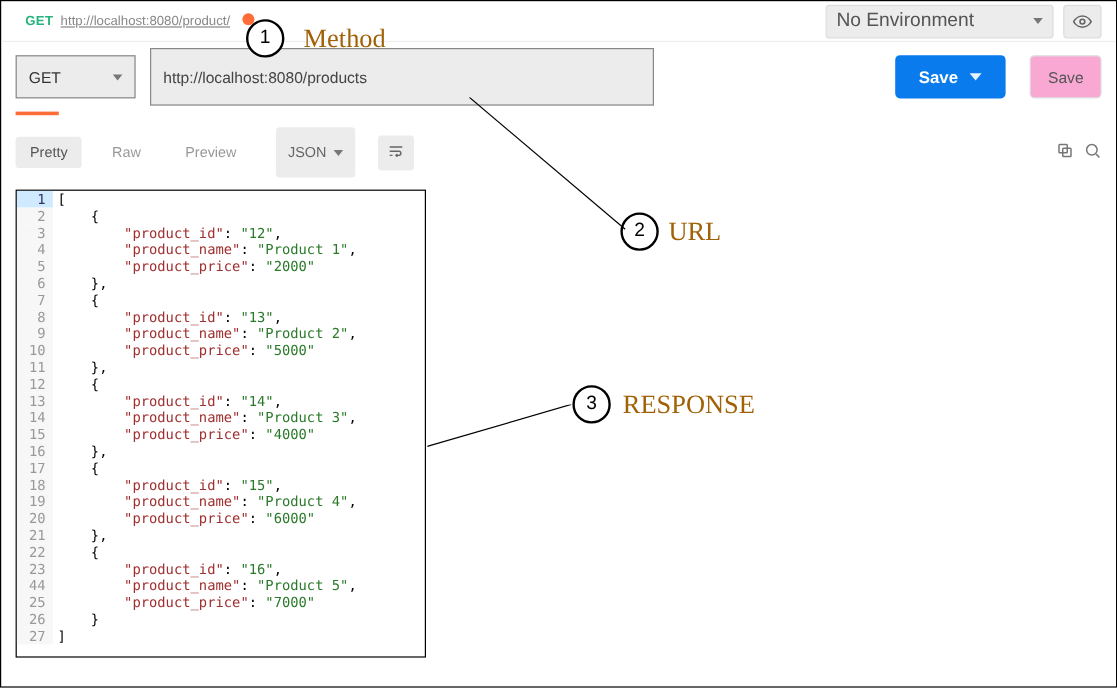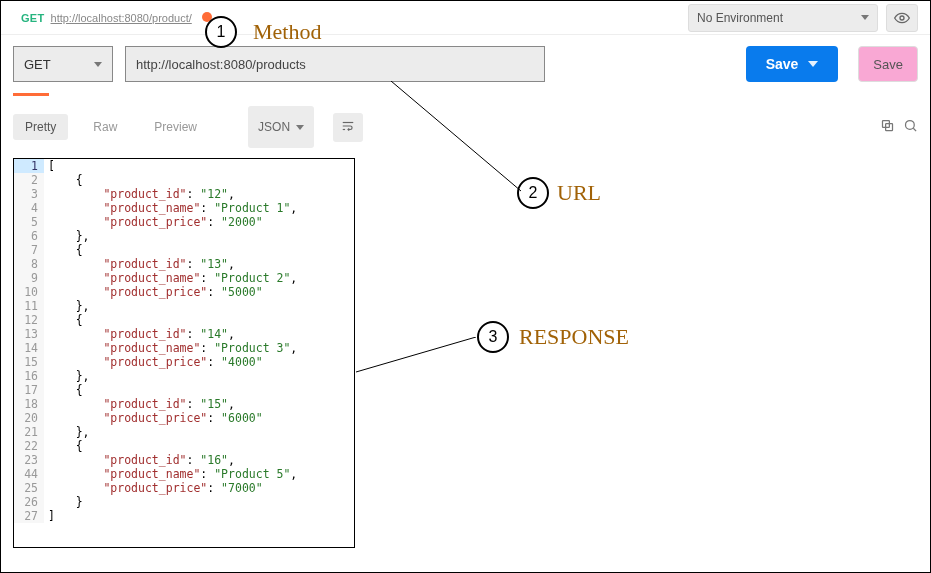--- a/index.html
+++ b/index.html
@@ -5,38 +5,38 @@
   * { box-sizing: border-box; margin: 0; padding: 0; }
   body { font-family: -apple-system, "Segoe UI", Helvetica, Arial, sans-serif; font-size: 13px; background: #fff; width: 931px; height: 573px; position: relative; overflow: hidden; border: 1px solid #000; }
 
   
   .topbar { display: flex; align-items: center; height: 34px; padding: 0 12px; border-bottom: 1px solid #eee; }
   .tab { display: flex; align-items: baseline; gap: 6px; font-size: 12px; padding: 0 8px; }
   .tab .method-chip { color: #26b47f; font-weight: 700; font-size: 11px; letter-spacing: .3px; }
   .tab .tab-url { color: #888; font-size: 11px; text-decoration: underline; }
   .tab .dirty-dot { width: 10px; height: 10px; border-radius: 50%; background: #ff6c37; margin-left: 4px; }
   .topbar .spacer { flex: 1; }
-  .env-select { display: flex; align-items: center; justify-content: space-between; width: 190px; height: 28px; background: #ececec; border: 1px solid #ddd; border-radius: 3px; padding: 0 8px; color: #555; font-size: 12px; }
+  .env-select { display: flex; align-items: center; justify-content: space-between; width: 190px; height: 28px; background: #ececec; border: 1px solid #ddd; border-radius: 3px; padding: 0 8px; color: #555; font-size: 16px; }
   .eye-btn { width: 32px; height: 28px; margin-left: 8px; background: #ececec; border: 1px solid #ddd; border-radius: 3px; display: flex; align-items: center; justify-content: center; color: #666; }
 
   
   .request-row { display: flex; align-items: center; height: 58px; padding: 0 12px; gap: 12px; }
   .method-select { width: 100px; height: 36px; background: #ececec; border: 1px solid #888; display: flex; align-items: center; justify-content: space-between; padding: 0 10px; font-size: 13px; color: #333; }
-  .url-input { flex: 0 0 420px; height: 36px; border: 1px solid #888; background: #ececec; padding: 0 10px; font-size: 13px; color: #444; outline: none; font-family: inherit; }
+  .url-input { flex: 0 0 420px; height: 48px; border: 1px solid #888; background: #ececec; padding: 0 10px; font-size: 13px; color: #444; outline: none; font-family: inherit; }
   .request-row .gap { flex: 1; }
   .send-btn { height: 36px; background: #097bed; color: #fff; border: none; border-radius: 4px; padding: 0 20px; font-size: 14px; font-weight: 600; display: flex; align-items: center; gap: 10px; }
   .send-btn .caret { width: 0; height: 0; border-left: 5px solid transparent; border-right: 5px solid transparent; border-top: 6px solid #fff; opacity: .9; }
   .save-btn { height: 36px; margin-left: 8px; background: #f9a8d4; border: 1px solid #ddd; border-radius: 4px; padding: 0 14px; color: #555; font-size: 13px; }
   .active-strip { height: 3px; width: 36px; background: #ff6c37; margin-left: 12px; }
 
   
   .resp-toolbar { display: flex; align-items: center; gap: 13px; padding: 10px 12px 6px; }
   .resp-toolbar .tabbtn { padding: 6px 12px; color: #999; font-size: 12px; border-radius: 3px; }
   .resp-toolbar .tabbtn.active { background: #ececec; color: #555; }
-  .resp-toolbar .json-select { margin-left: 26px; display: flex; align-items: center; gap: 6px; background: #ececec; padding: 14px 10px; border-radius: 3px; color: #666; font-size: 12px; }
+  .resp-toolbar .json-select { margin-left: 8px; display: flex; align-items: center; gap: 6px; background: #ececec; padding: 14px 10px; border-radius: 3px; color: #666; font-size: 12px; }
   .resp-toolbar .wrap-btn { margin-left: 6px; background: #ececec; padding: 6px 8px; border-radius: 3px; color: #666; font-size: 13px; }
   .resp-toolbar .right { margin-left: auto; display: flex; gap: 8px; color: #777; font-size: 15px; }
 
   
   .code-box { position: relative; margin: 4px 0 0 12px; width: 342px; height: 390px; border: 1px solid #000; background: #fff; overflow: hidden; }
   .code-scroll { font-family: "Consolas","Menlo",monospace; font-size: 11.5px; line-height: 14px; }
   .code-line { display: flex; }
   .ln { width: 30px; text-align: right; padding-right: 6px; color: #999; background: #f7f7f7; user-select: none; }
   .ln.hl { background: #cfeaff; color: #336; }
   .code { white-space: pre; padding-left: 4px; color: #222; }
@@ -187,20 +187,24 @@
       </div>
       <div class="code-line">
         <div class="ln">17</div>
         <div class="code"><span class="pu">    {</span></div>
       </div>
       <div class="code-line">
         <div class="ln">18</div>
         <div class="code">        <span class="kq">"product_id"</span><span class="pu">: </span><span class="vs">"15"</span><span class="pu">,</span></div>
       </div>
       <div class="code-line">
+        <div class="ln">19</div>
+        <div class="code">        <span class="kq">"product_name"</span><span class="pu">: </span><span class="vs">"Product 4"</span><span class="pu">,</span></div>
+      </div>
+      <div class="code-line">
         <div class="ln">20</div>
         <div class="code">        <span class="kq">"product_price"</span><span class="pu">: </span><span class="vs">"6000"</span><span class="pu"></span></div>
       </div>
       <div class="code-line">
         <div class="ln">21</div>
         <div class="code"><span class="pu">    },</span></div>
       </div>
       <div class="code-line">
         <div class="ln">22</div>
         <div class="code"><span class="pu">    {</span></div>

